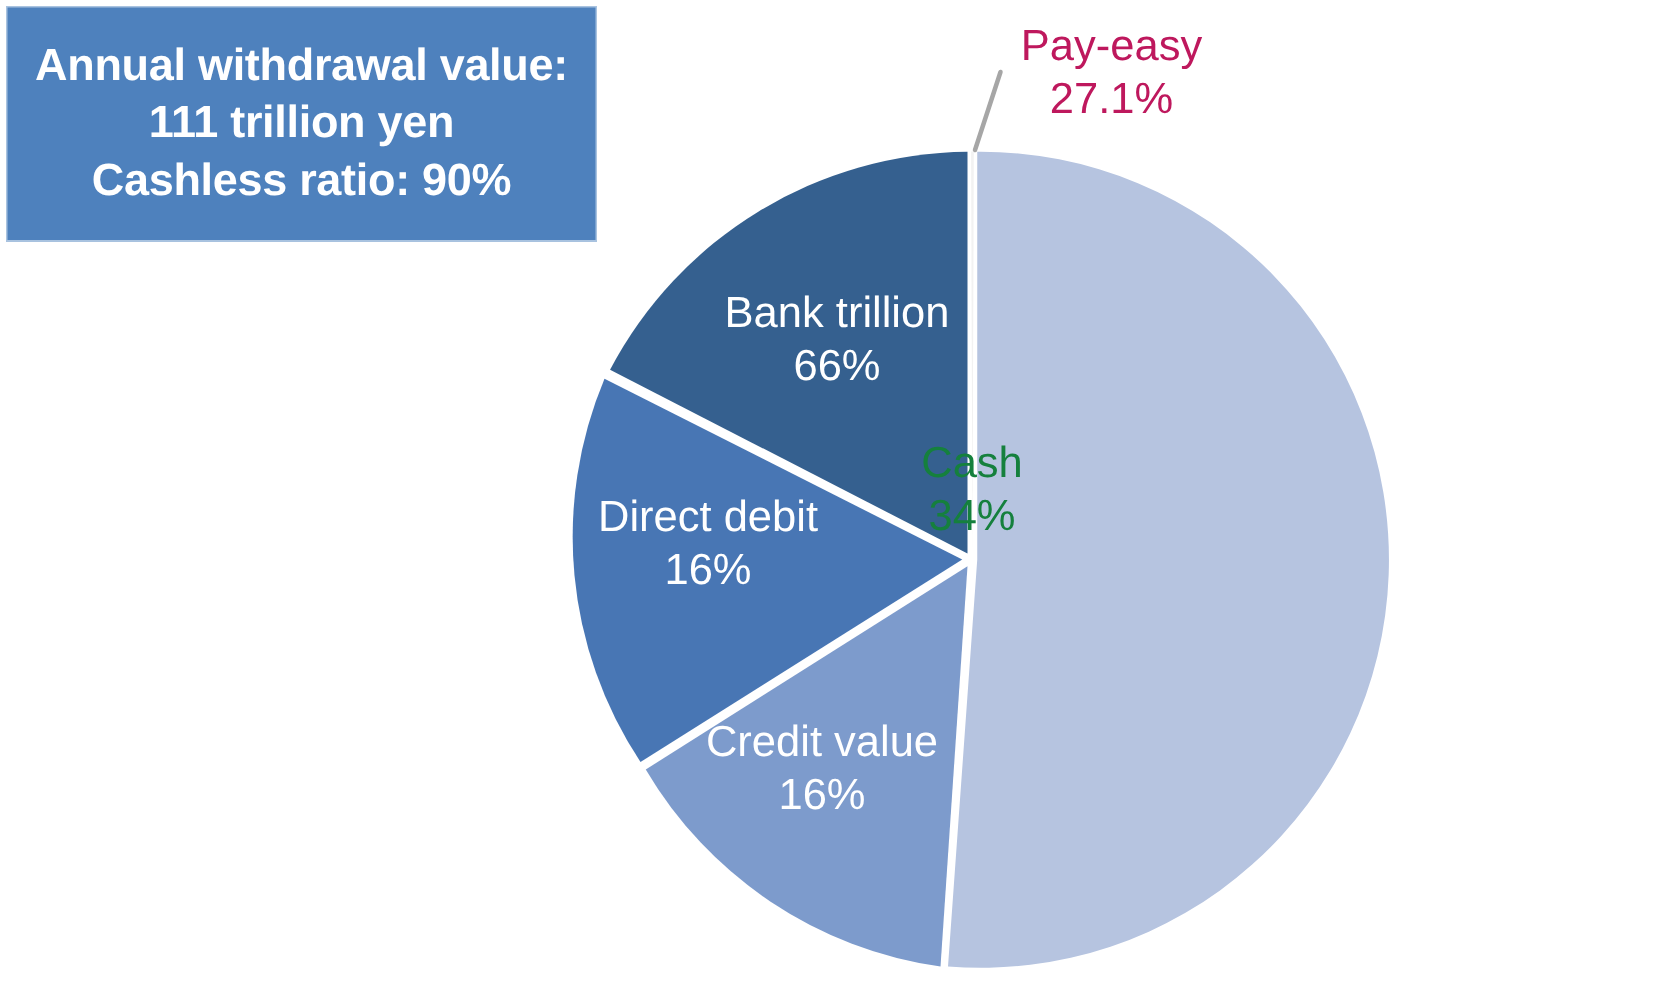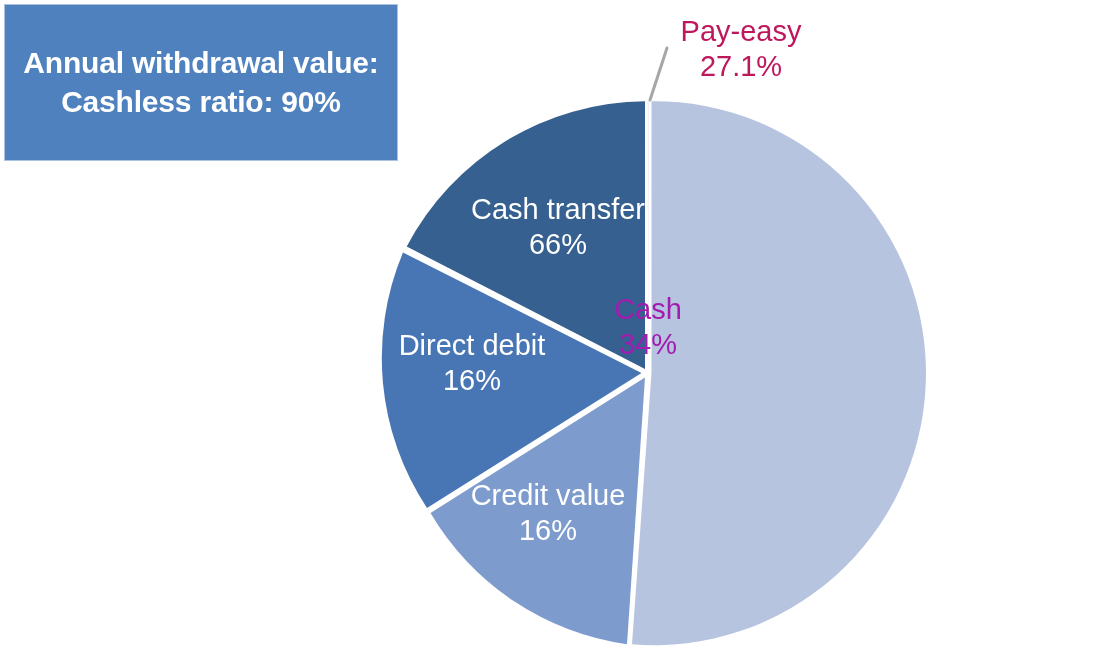--- a/index.html
+++ b/index.html
@@ -59,21 +59,21 @@
     font-size: 29px;
     line-height: 1.22;
     font-weight: normal;
     white-space: nowrap;
     pointer-events: none;
   }
   .slice-label .name { display: block; }
   .slice-label .pct  { display: block; }
 
   .label-light { color: #ffffff; }
-  .label-dark  { color: #a21caf; }
+  .label-dark  { color: #15803d; }
 
   #label-cash          { left: 648px;  top: 292px; transform: translateX(-50%); }
   #label-credit-card   { left: 548px;  top: 478px; transform: translateX(-50%); }
   #label-direct-debit  { left: 472px;  top: 328px; transform: translateX(-50%); }
   #label-bank-transfer { left: 558px;  top: 192px; transform: translateX(-50%); }
 
   
   #label-pay-easy {
     left: 741px;
     top: 14px;
@@ -82,20 +82,21 @@
     font-size: 29px;
   }
 </style>
 </head>
 <body style="background: rgb(255, 255, 255);">
 
 <div id="chart-root">
 
   <div class="info-box" style="background: rgb(78, 129, 189); border-color: rgb(169, 195, 224); color: rgb(255, 255, 255);">
     <span class="line">Annual withdrawal value:</span>
+    <span class="line">111 trillion yen</span>
     <span class="line">Cashless ratio: 90%</span>
   </div>
 
   <svg class="pie-svg" width="1120" height="668" viewBox="0 0 1120 668" aria-hidden="true">
 
     <path id="slice-cash" d="M 651.5 101.2
              A 272 272 0 1 1 632.0 644.3
              L 651.5 373.0 Z" fill="#B6C4E0"></path>
 
     <path id="slice-bank-transfer" d="M 645.0 101.2
@@ -124,21 +125,21 @@
     <span class="name">Cash</span>
     <span class="pct">34%</span>
   </div>
 
   <div class="slice-label" id="label-pay-easy">
     <span class="name">Pay-easy</span>
     <span class="pct">27.1%</span>
   </div>
 
   <div class="slice-label label-light" id="label-bank-transfer">
-    <span class="name">Cash transfer</span>
+    <span class="name">Bank trillion</span>
     <span class="pct">66%</span>
   </div>
 
   <div class="slice-label label-light" id="label-direct-debit">
     <span class="name">Direct debit</span>
     <span class="pct">16%</span>
   </div>
 
   <div class="slice-label label-light" id="label-credit-card">
     <span class="name">Credit value</span>

